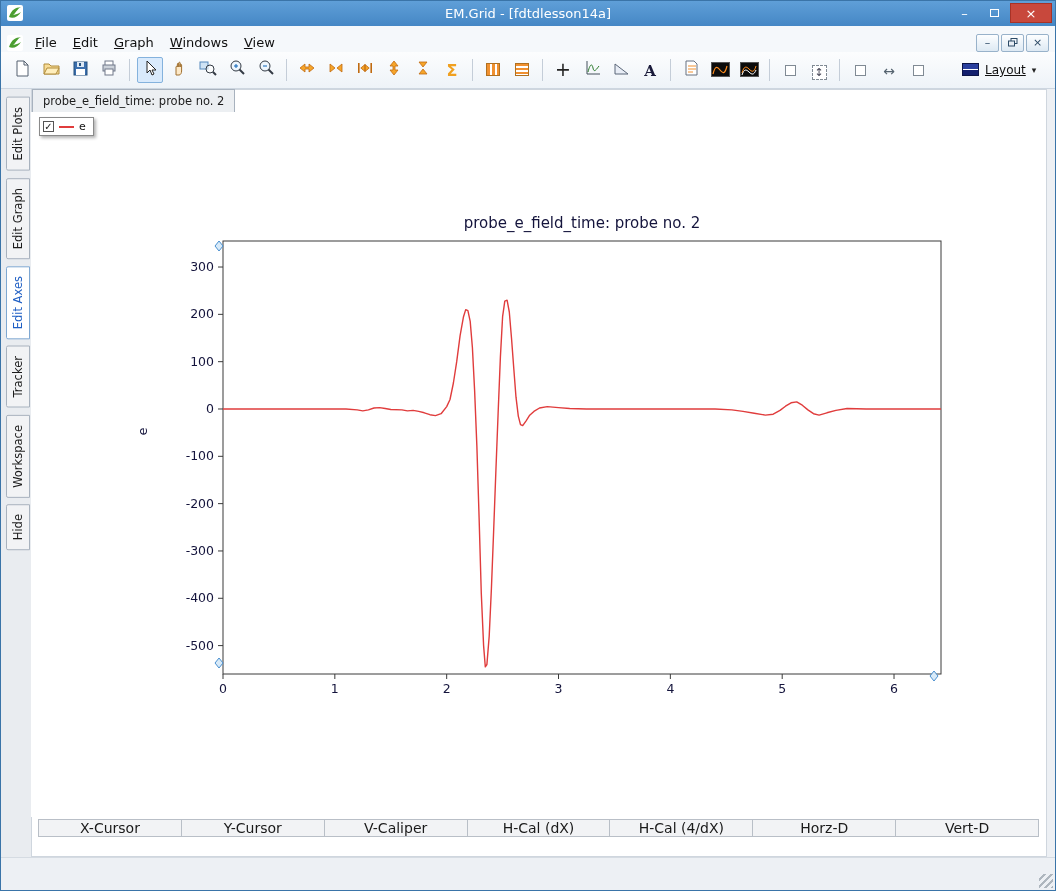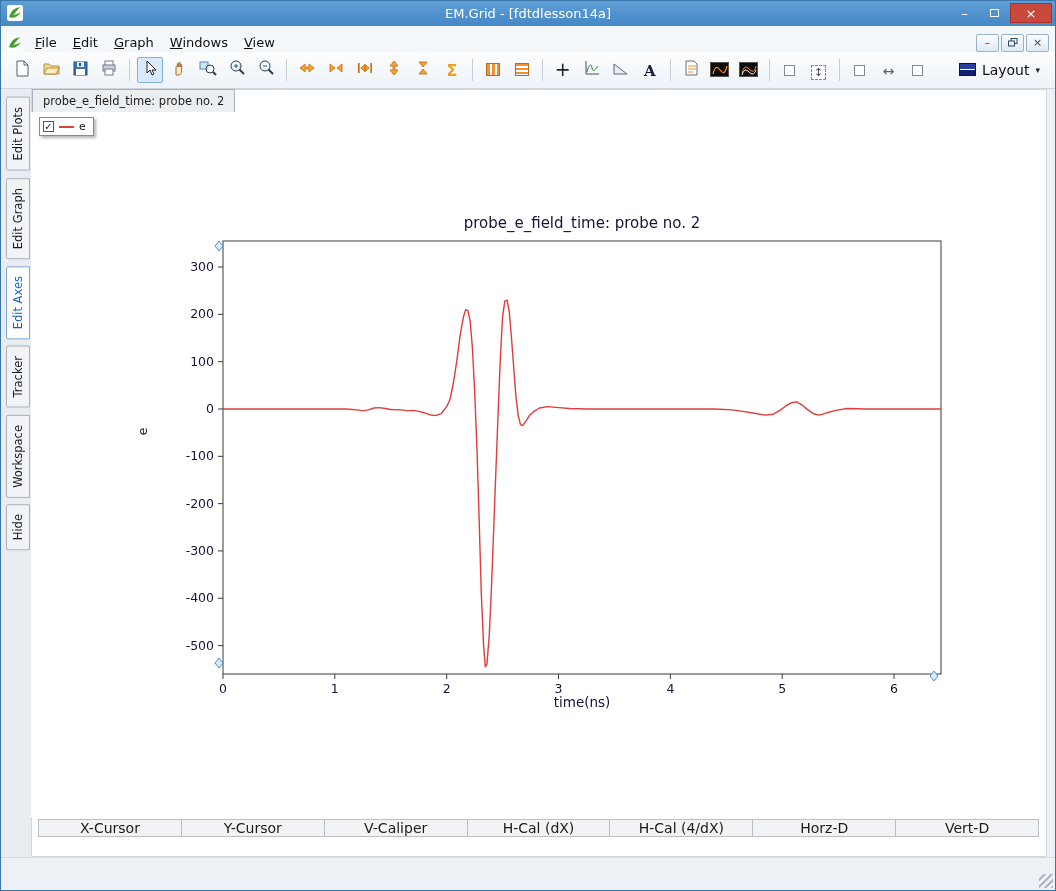--- a/index.html
+++ b/index.html
@@ -49,21 +49,21 @@
     background:repeating-linear-gradient(90deg,#f09030 0 3px,#fff 3px 5px);}
   .stripes-h{display:inline-block;width:14px;height:13px;border:1px solid #b07020;
     background:repeating-linear-gradient(#f09030 0 2px,#fff 2px 4px);}
   .blackbox{display:inline-flex;width:19px;height:15px;background:#0c0c0c;border:1px solid #555;
     align-items:center;justify-content:center;}
   .wbox{display:inline-block;width:11px;height:11px;border:1px solid #808a94;background:#fff;}
   .dashbox{display:inline-flex;width:15px;height:15px;border:1px dashed #808a94;background:#fff;
     align-items:center;justify-content:center;font-size:11px;color:#445;}
   .layout-ic{display:inline-block;width:17px;height:13px;border:1px solid #0c1448;
     background:linear-gradient(#2a3f9e 0 45%,#fff 45% 55%,#131f6e 55%);}
-  .tb-label{font-size:14px;color:#101010;}
+  .tb-label{font-size:12px;color:#101010;text-decoration:underline;}
   .caret{font-size:9px;color:#222;}
   
   .gutter{position:absolute;left:0;top:88px;width:30px;bottom:33px;background:#e9ecf0;}
   .client{position:absolute;left:30px;top:88px;right:8px;bottom:33px;background:#fff;
     border:1px solid #cfd6de;}
   .sidebar-tabs{position:absolute;left:5px;top:96px;width:24px;display:flex;
     flex-direction:column;gap:7px;z-index:3;}
   .vtab{writing-mode:vertical-rl;transform:rotate(180deg);background:#f2f3f5;
     border:1px solid #a8b2be;padding:9px 3px;font-size:11.5px;color:#1c1c1c;
     display:flex;align-items:center;justify-content:center;border-radius:0 2px 2px 0;}
@@ -330,21 +330,20 @@
   <div class="plot-container">
     <div class="legend">
         <div class="lg-row">
           <span class="lg-check">✓</span>
           <span class="lg-line" style="background: rgb(224, 60, 60);"></span>
           <span class="lg-label">e</span>
         </div>
       </div>
     <div class="chart-title">probe_e_field_time: probe no. 2</div>
     <div class="y-label">e</div>
-    <div class="x-label">time(ns)</div>
     <svg width="1015" height="705" style="position:absolute;left:0;top:0;">
         <rect x="192" y="129" width="718" height="433" fill="none" stroke="#3a3a3a" stroke-width="1"></rect>
         <line x1="187" y1="155.02732240437157" x2="192" y2="155.02732240437157" stroke="#3a3a3a"></line>
         <text x="183" y="159.02732240437157" text-anchor="end" class="tick">300</text>
         <line x1="187" y1="202.3497267759563" x2="192" y2="202.3497267759563" stroke="#3a3a3a"></line>
         <text x="183" y="206.3497267759563" text-anchor="end" class="tick">200</text>
         <line x1="187" y1="249.67213114754097" x2="192" y2="249.67213114754097" stroke="#3a3a3a"></line>
         <text x="183" y="253.67213114754097" text-anchor="end" class="tick">100</text>
         <line x1="187" y1="296.9945355191257" x2="192" y2="296.9945355191257" stroke="#3a3a3a"></line>
         <text x="183" y="300.9945355191257" text-anchor="end" class="tick">0</text>

